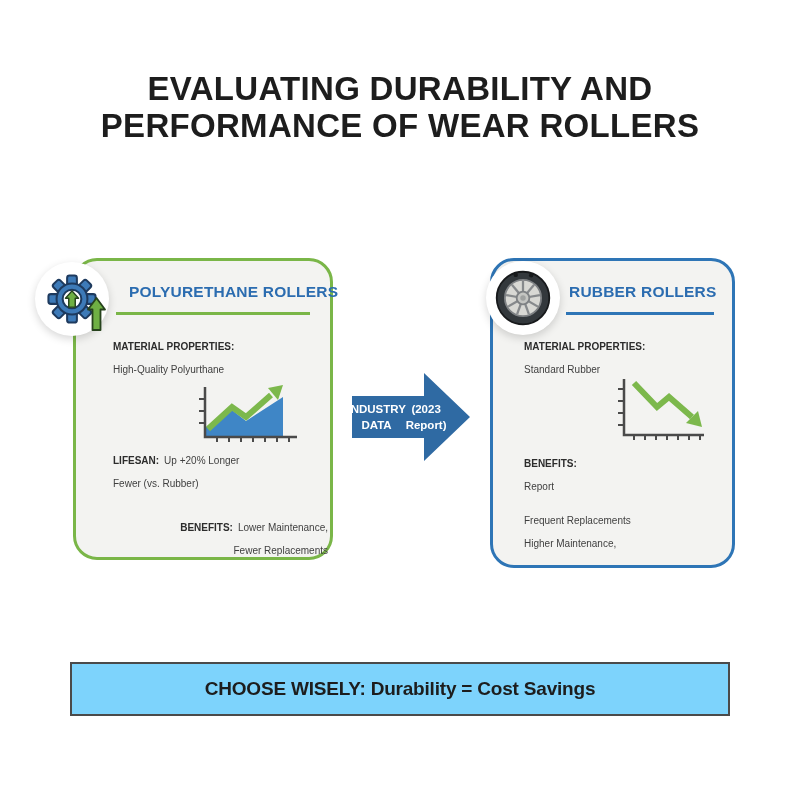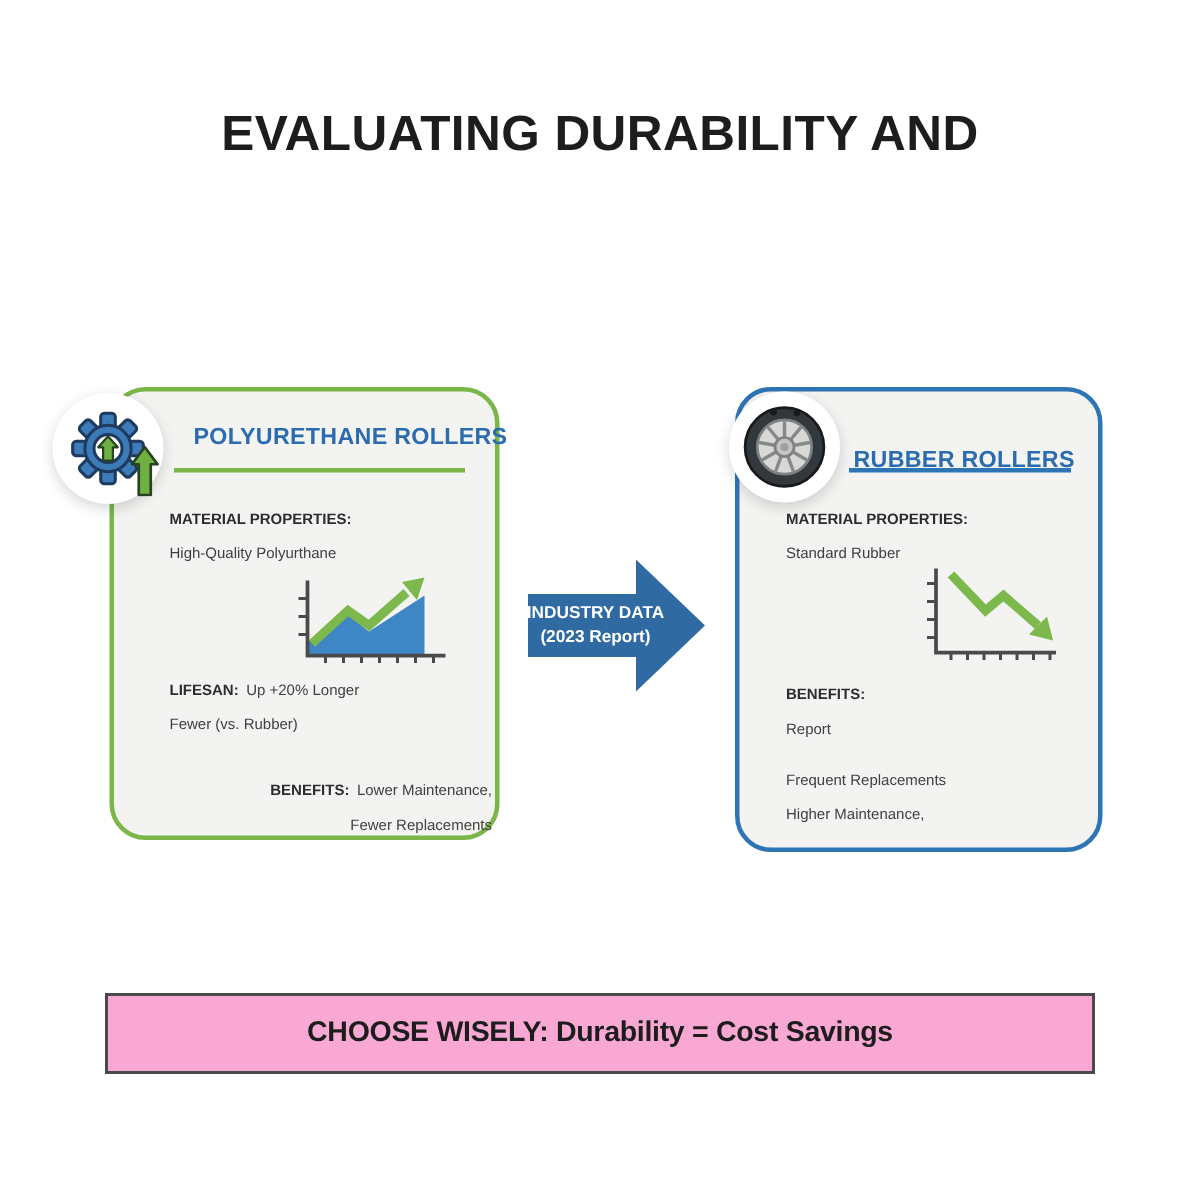--- a/index.html
+++ b/index.html
@@ -11,21 +11,21 @@
          font-size:33px;line-height:37px;font-weight:bold;letter-spacing:.3px;color:#1d1d1d;margin:0;}
   .title span{display:block;}
 
   
   .card{position:absolute;background:#f3f3f1;border-radius:24px;box-sizing:border-box;}
   .card-left{left:73px;top:258px;width:260px;height:302px;border:3px solid #7ab648;}
   .card-right{left:490px;top:258px;width:245px;height:310px;border:3px solid #2e75b6;}
 
   .card-header{position:absolute;font-size:15.5px;font-weight:bold;letter-spacing:.2px;color:#2b6cb0;white-space:nowrap;}
   .hdr-left{left:117px;top:283px;margin-left:12px;}
-  .hdr-right{left:569px;top:298px;}
+  .hdr-right{left:569px;top:283px;}
   .rule{position:absolute;height:3px;}
   .rule-left{left:116px;top:312px;width:194px;background:#7ab648;}
   .rule-right{left:566px;top:312px;width:148px;background:#2e75b6;}
 
   
   .badge{position:absolute;width:74px;height:74px;border-radius:50%;background:#ffffff;
          box-shadow:0 3px 9px rgba(0,0,0,.16);display:flex;align-items:center;justify-content:center;z-index:5;}
   .badge-left{left:35px;top:262px;}
   .badge-right{left:486px;top:261px;}
   .arrow2{position:absolute;left:87px;top:297px;z-index:6;}
@@ -39,36 +39,37 @@
   #l-material{top:336px;} #l-lifespan{top:450px;} #l-benefits{top:517px;text-align:right;}
   #r-material{top:336px;} #r-benefits{top:453px;} #r-maint{top:510px;}
 
   
   .chart-up{position:absolute;left:195px;top:383px;}
   .chart-down{position:absolute;left:612px;top:377px;}
 
   
   .connector{position:absolute;left:350px;top:371px;width:122px;height:92px;}
   .connector-label{position:absolute;left:350px;top:371px;width:94px;height:92px;
-      display:flex;flex-direction:column;align-items:center;justify-content:center;
+      display:flex;flex-direction:row;align-items:center;justify-content:center;
       color:#ffffff;font-weight:bold;font-size:11.5px;line-height:16px;text-align:center;}
 
   
-  .footer{position:absolute;left:70px;top:662px;width:660px;height:54px;background:#f9a8d4;
+  .footer{position:absolute;left:70px;top:662px;width:660px;height:54px;background:#7dd3fc;
           border:2px solid #4a4a4a;box-sizing:border-box;
           display:flex;align-items:center;justify-content:center;}
   .footer-text{font-size:19px;font-weight:bold;color:#1d1d1d;letter-spacing:-.2px;}
 </style>
 </head>
 <body>
 
 <div class="page">
 
   <h1 class="title">
     <span>EVALUATING DURABILITY AND</span>
+    <span>PERFORMANCE OF WEAR ROLLERS</span>
   </h1>
 
   <section class="card card-left"></section>
 
   <div class="badge badge-left">
     <svg width="52" height="52" viewBox="0 0 64 64">
       <g fill="#3d7ab8" stroke="#1e3a5e" stroke-width="2.5" stroke-linejoin="round">
         <rect x="26" y="3" width="12" height="58" rx="3"></rect>
         <rect x="26" y="3" width="12" height="58" rx="3" transform="rotate(45 32 32)"></rect>
         <rect x="26" y="3" width="12" height="58" rx="3" transform="rotate(90 32 32)"></rect>

